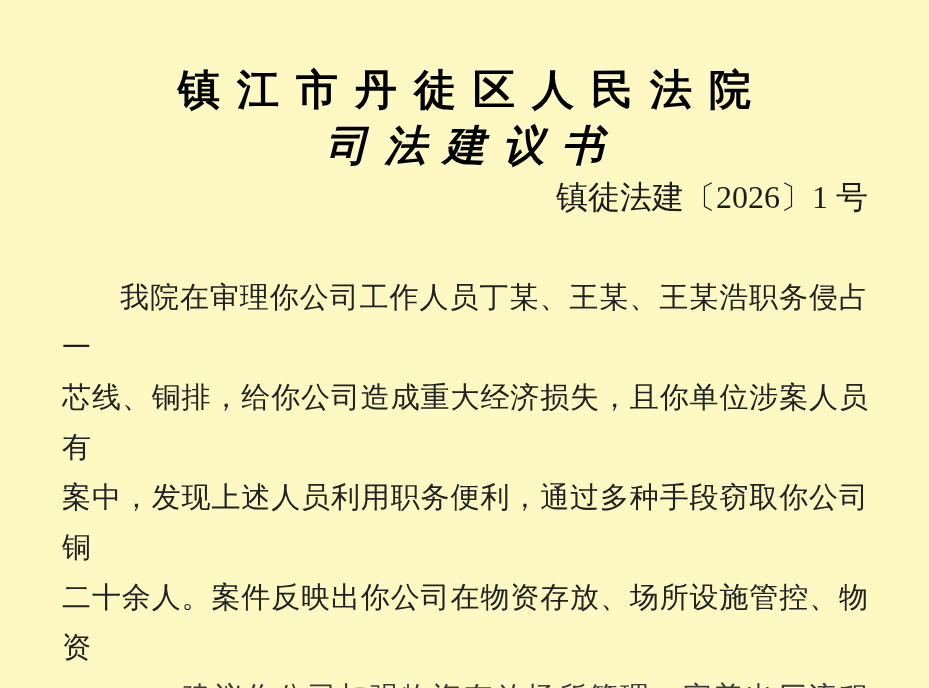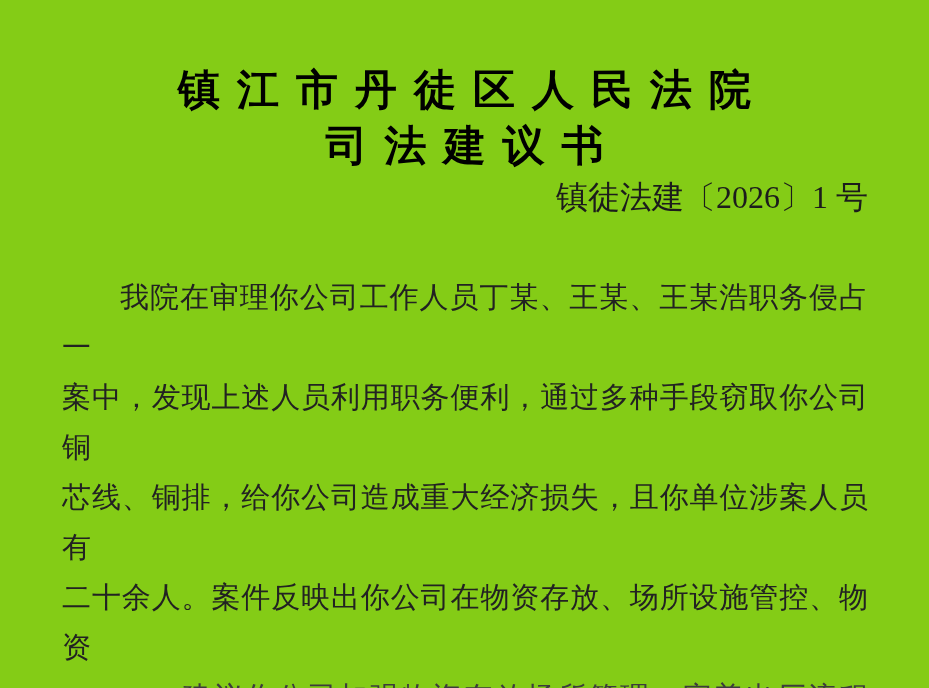--- a/index.html
+++ b/index.html
@@ -4,21 +4,21 @@
 <style>
   html, body {
     margin: 0;
     padding: 0;
     background: #ffffff;
   }
   .page {
     position: relative;
     width: 929px;
     height: 688px;
-    background: #84cc16;
+    background: #fef9c3;
     overflow: hidden;
     font-family: "Liberation Serif", "DejaVu Serif", serif;
     color: #232323;
   }
   
   .court-name {
     position: absolute;
     top: 62px;
     left: 0;
     width: 100%;
@@ -35,20 +35,21 @@
     top: 118px;
     left: 0;
     width: 100%;
     text-align: center;
     font-size: 42px;
     font-weight: 700;
     letter-spacing: 17px;
     text-indent: 17px;
     color: #000000;
     white-space: nowrap;
+    font-style: italic;
   }
   .doc-number {
     position: absolute;
     top: 176px;
     right: 61px;
     font-size: 32px;
     color: #1c1c1c;
     white-space: nowrap;
   }
   
@@ -105,22 +106,22 @@
 
   <div class="doc-type">司法建议书</div>
 
   <div class="doc-number">镇徒法建〔2026〕1 号</div>
 
   <div class="content">
 
 
     <div>
       <div class="line fill indent">我院在审理你公司工作人员丁某、王某、王某浩职务侵占一</div>
+      <div class="line fill">芯线、铜排，给你公司造成重大经济损失，且你单位涉案人员有</div>
       <div class="line fill">案中，发现上述人员利用职务便利，通过多种手段窃取你公司铜</div>
-      <div class="line fill">芯线、铜排，给你公司造成重大经济损失，且你单位涉案人员有</div>
       <div class="line fill">二十余人。案件反映出你公司在物资存放、场所设施管控、物资</div>
 
     </div>
 
   </div>
 
   <div class="clipped-line">一、建议你公司加强物资存放场所管理，完善出厂流程</div>
 
 </div>
 

